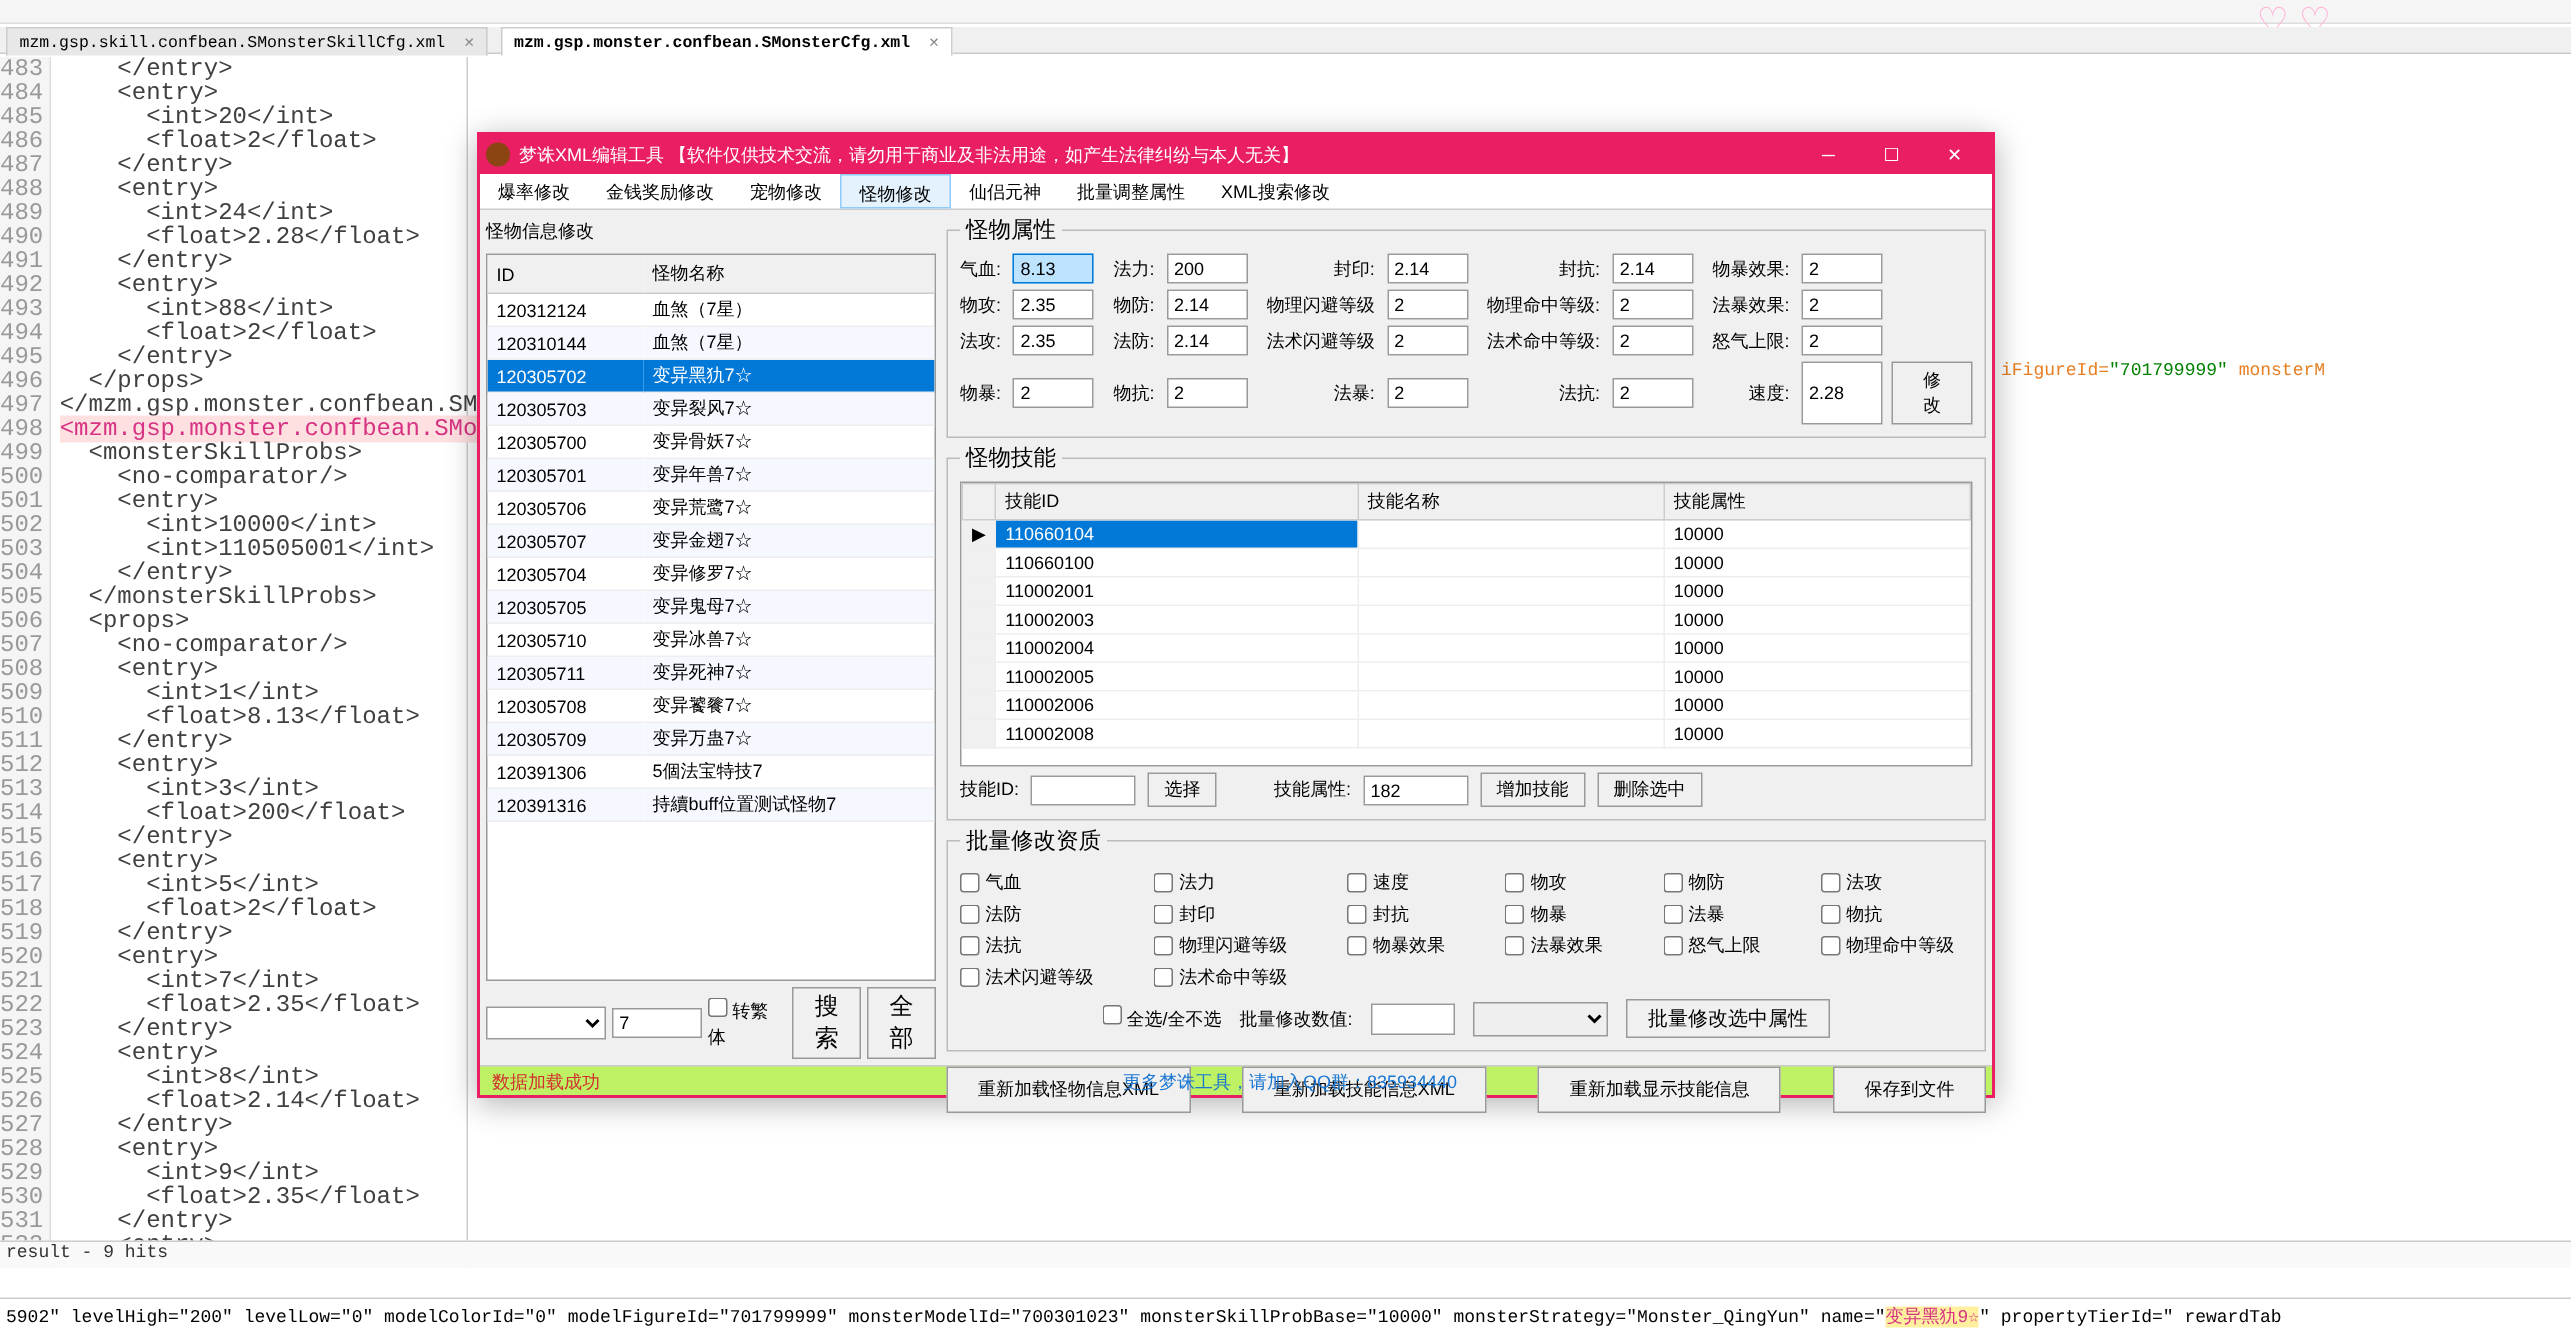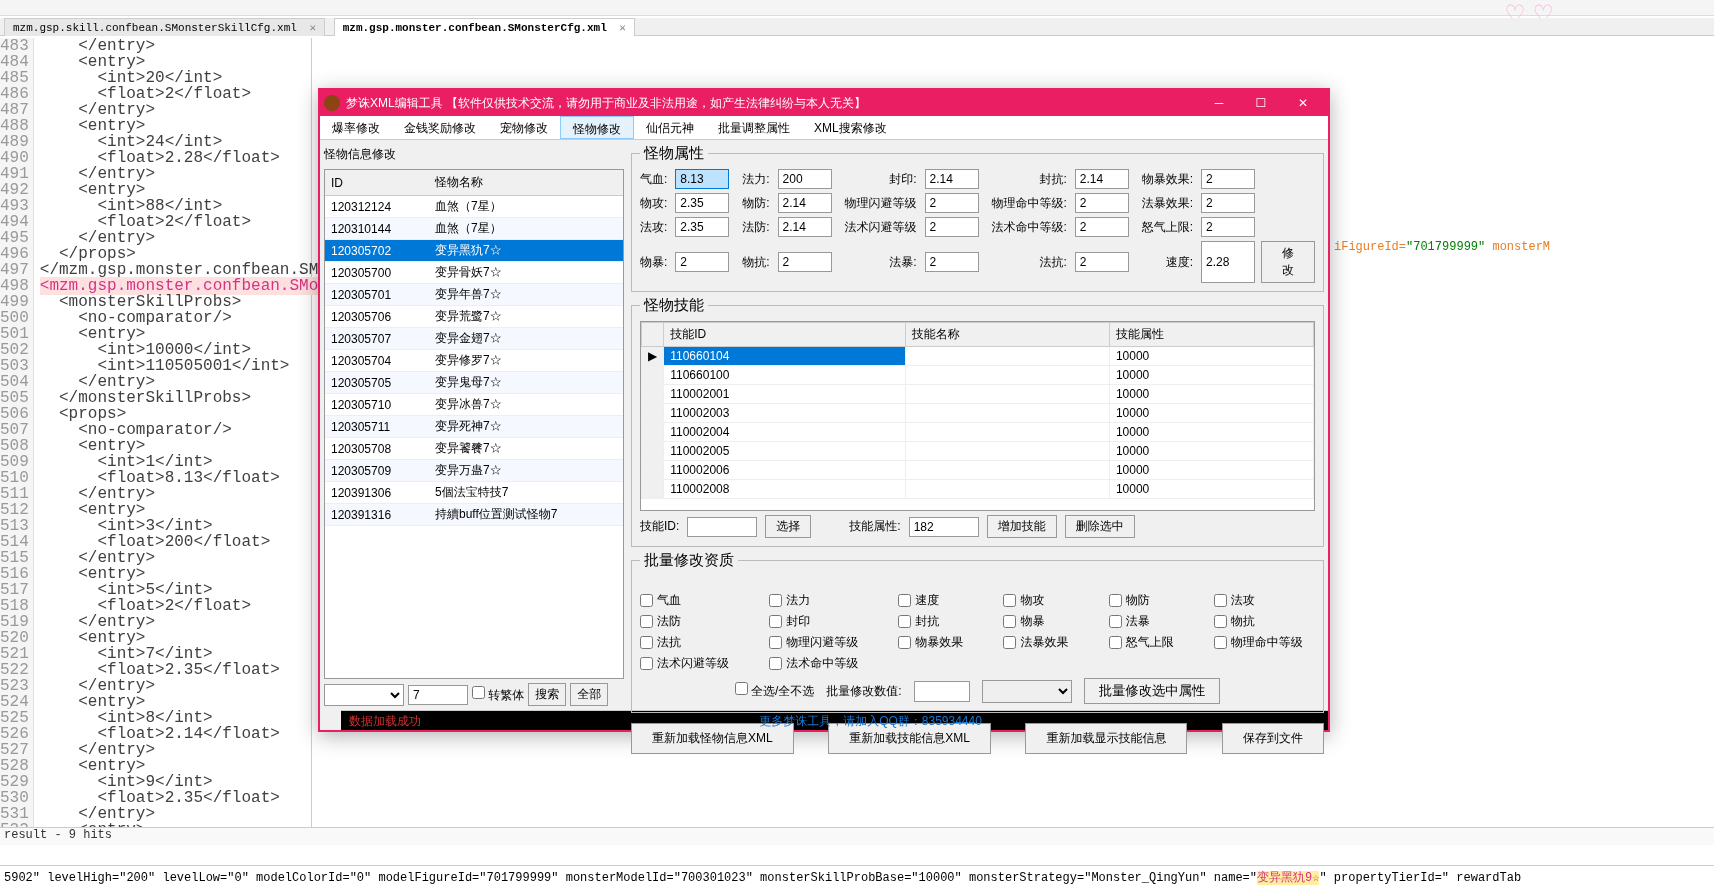--- a/index.html
+++ b/index.html
@@ -158,21 +158,21 @@
 .monster-table tr.selected { background:#0078d7; color:#fff; }
 .monster-table tr.alt { background:#f5f9ff; }
 
 .left-bottom {
   display:flex; gap:4px; margin-top:4px; align-items:center;
 }
 .left-bottom select, .left-bottom input {
   border:1px solid #999; padding:2px 4px; font-size:12px; background:#fff;
 }
 .left-bottom button {
-  border:1px solid #999; padding:2px 6px; background:#f0f0f0; font-size:12px;
+  border:1px solid #999; padding:2px 6px; background:#f0f0f0; font-size:16px;
 }
 
 .right-panel {
   flex: 1;
   display:flex; flex-direction:column;
   gap:4px;
 }
 
 fieldset.group {
   border: 1px solid #bbb;
@@ -208,39 +208,39 @@
 
 .skill-controls { display:flex; gap:8px; align-items:center; margin-top:4px; font-size:12px; }
 .skill-controls input { border:1px solid #999; padding:2px 4px; font-size:12px; width:70px; background:#fff;}
 .skill-controls button { border:1px solid #999; padding:2px 10px; background:#f0f0f0; font-size:12px;}
 
 .checks-grid {
   display:grid;
   grid-template-columns: repeat(6, auto);
   gap: 4px 28px;
   font-size:12px;
-  margin-top:16px;
+  margin-top:4px;
 }
 .checks-grid label { display:flex; align-items:center; gap:4px; white-space:nowrap;}
 
 .batch-row { display:flex; gap:12px; align-items:center; margin-top:6px; font-size:12px; justify-content:center;}
 .batch-row input[type="text"] { border:1px solid #999; padding:2px 4px; width:56px; }
 .batch-row select { border:1px solid #999; padding:2px 4px; width:90px; }
 .batch-row button { border:1px solid #999; padding:3px 14px; background:#f0f0f0;}
 
 .action-btns {
   display:flex; gap:16px; margin-top:6px; justify-content:space-between;
 }
 .action-btns button {
   border:1px solid #999; padding:6px 20px; background:#f0f0f0; font-size:12px;
 }
 
 .status-row {
   height:20px; padding:2px 8px; font-size:12px; display:flex; justify-content:space-between;
-  background:#000000; border-top:1px solid #ccc;margin-left:21px;
+  background:#bef264; border-top:1px solid #ccc;
 }
 .status-row .status-msg { color:#d32f2f; }
 .status-row .qq-msg { color:#1976d2; }
 
 
 .right-partial {
   position: absolute;
   top: 240px; left: 1334px;
   font-family: "Courier New", monospace;
   font-size: 12px;
@@ -427,20 +427,24 @@
                 <td>血煞（7星）</td>
               </tr>
               <tr class="alt">
                 <td>120310144</td>
                 <td>血煞（7星）</td>
               </tr>
               <tr class="selected">
                 <td>120305702</td>
                 <td>变异黑犰7☆</td>
               </tr>
+              <tr class="alt">
+                <td>120305703</td>
+                <td>变异裂风7☆</td>
+              </tr>
               <tr>
                 <td>120305700</td>
                 <td>变异骨妖7☆</td>
               </tr>
               <tr class="alt">
                 <td>120305701</td>
                 <td>变异年兽7☆</td>
               </tr>
               <tr>
                 <td>120305706</td>

